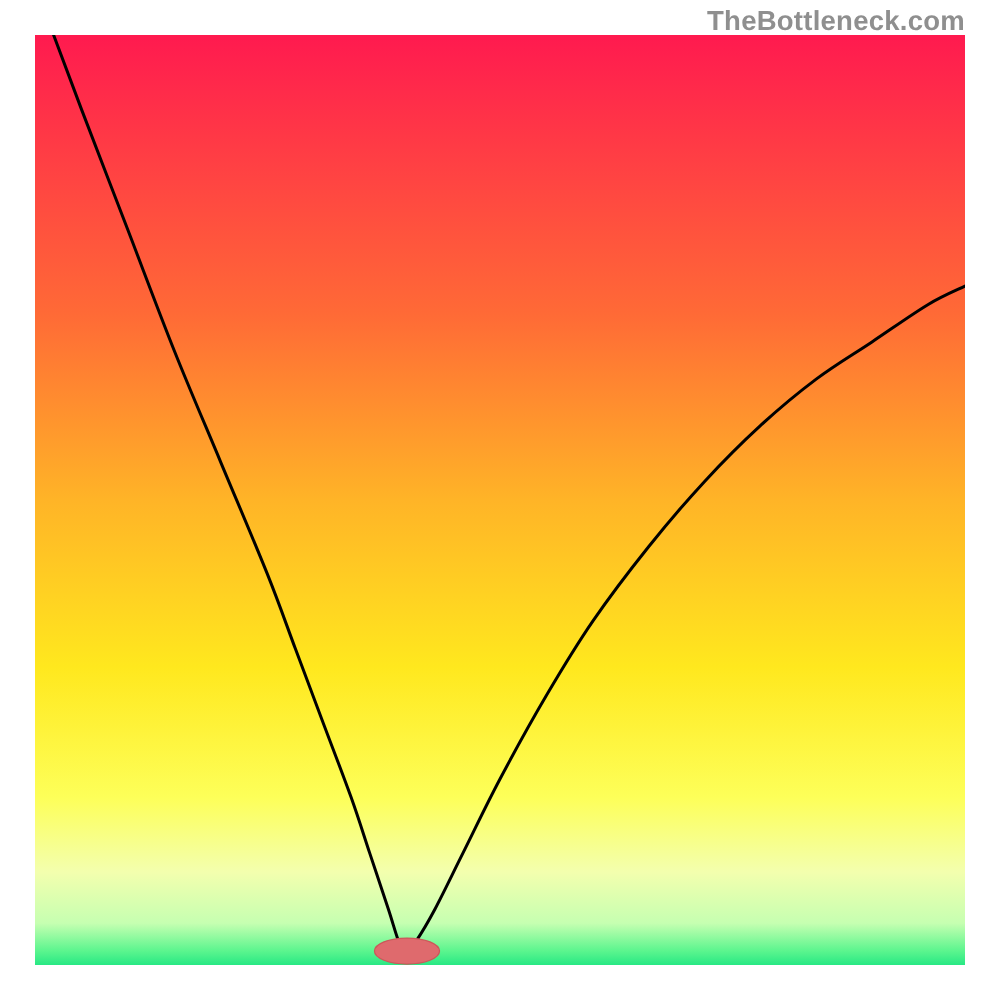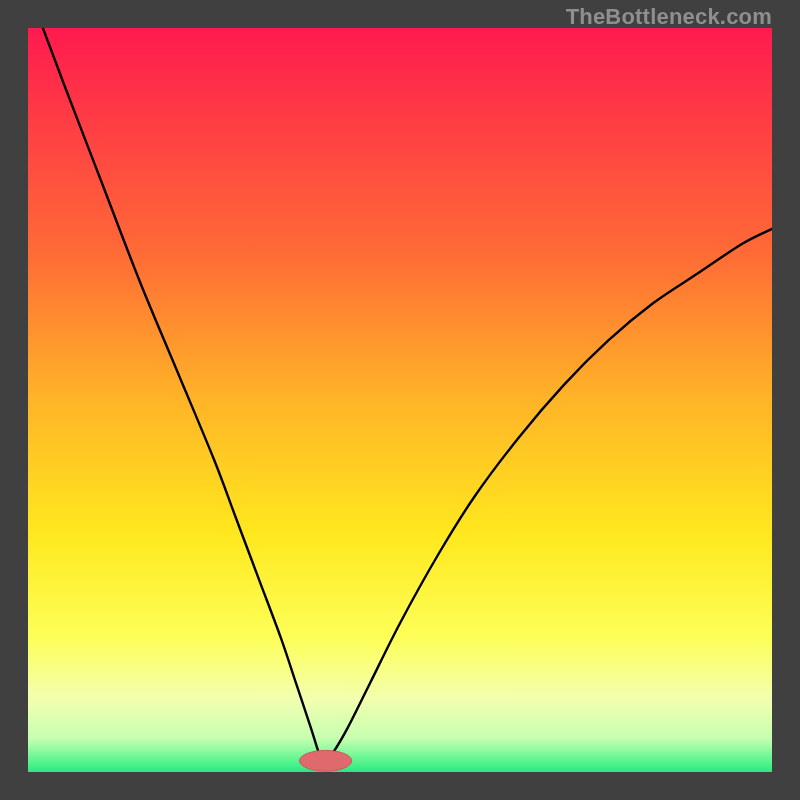--- a/index.html
+++ b/index.html
@@ -7,21 +7,21 @@
     padding: 0;
     width: 800px;
     height: 800px;
     overflow: hidden;
     background: #000;
     font-family: Arial, Helvetica, sans-serif;
   }
   .frame {
     position: absolute;
     inset: 0;
-    background: #404040;
+    background: #ffffff;
   }
   .plot {
     position: absolute;
     left: 28px;
     top: 28px;
     width: 744px;
     height: 744px;
   }
   .watermark {
     position: absolute;

